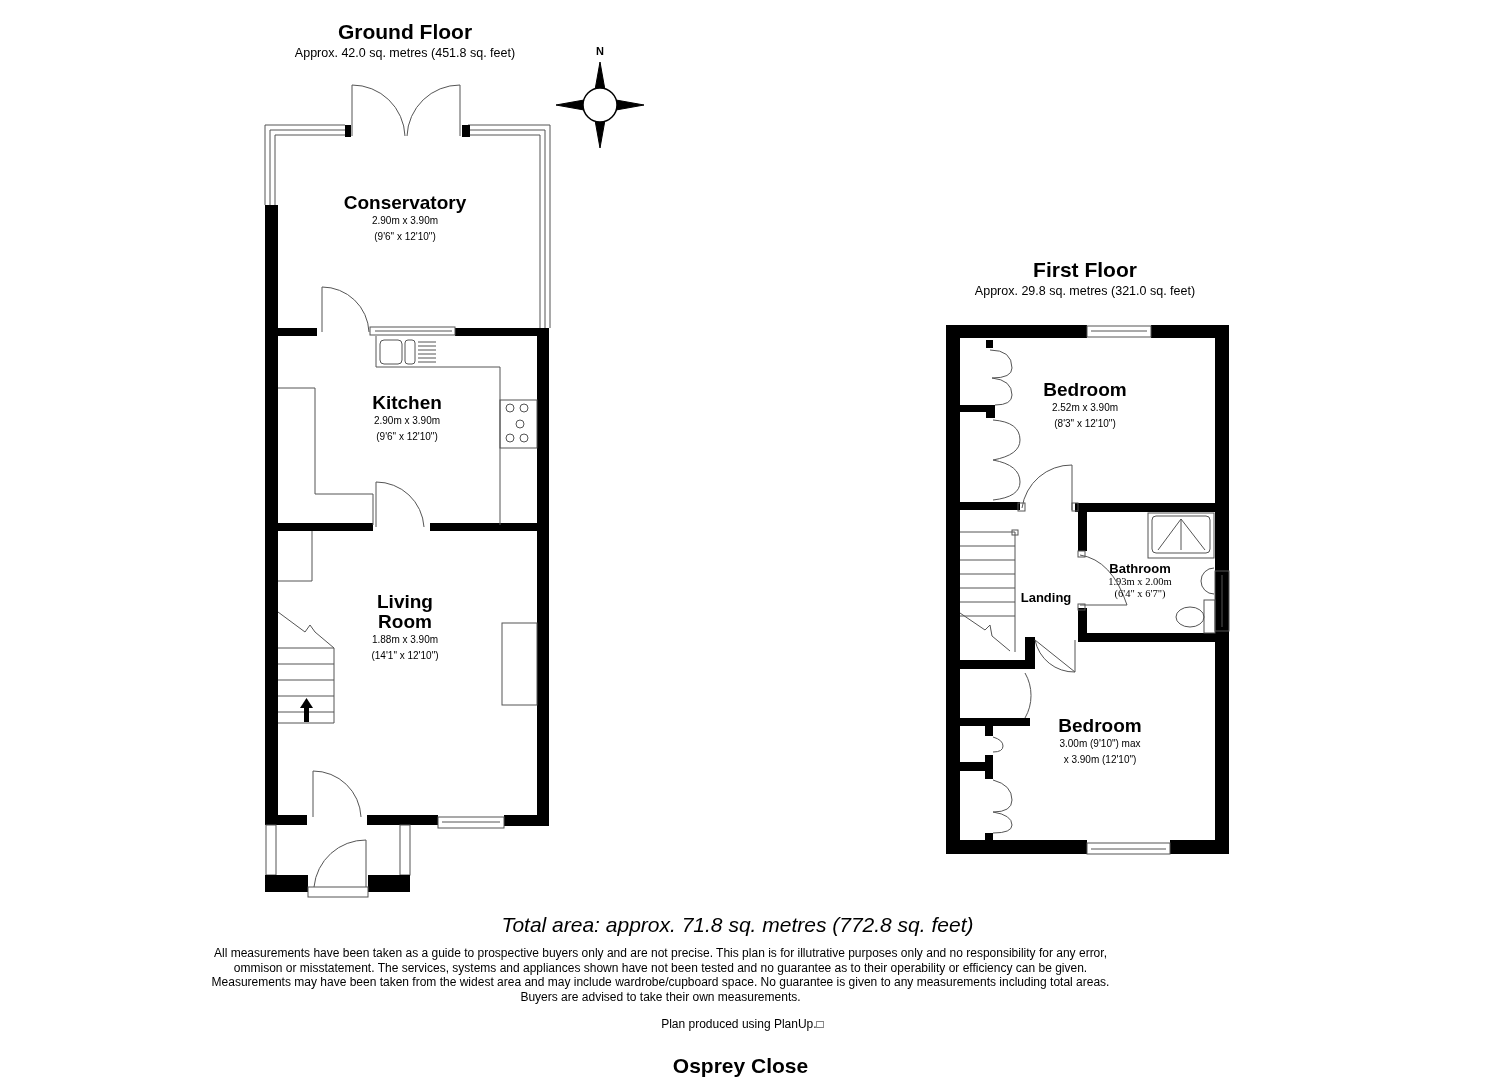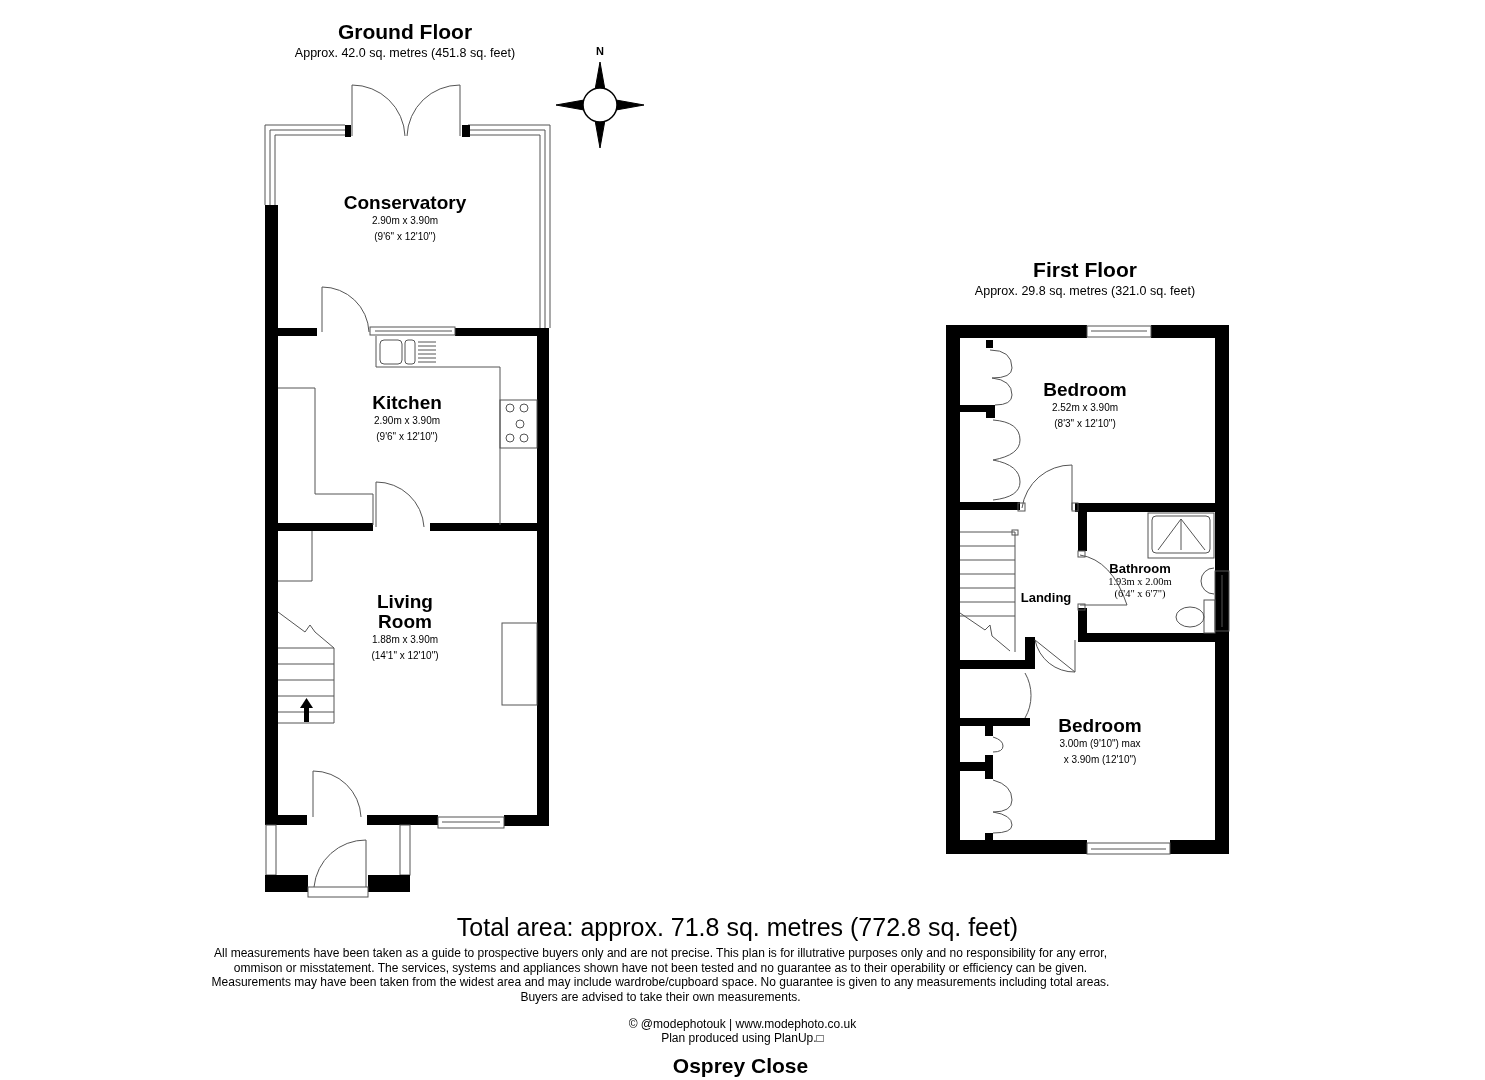--- a/index.html
+++ b/index.html
@@ -5,21 +5,21 @@
   html, body { margin: 0; padding: 0; background: #ffffff; }
   body { width: 1485px; height: 1080px; position: relative; overflow: hidden; font-family: "Liberation Sans", sans-serif; color: #000; }
   svg { position: absolute; left: 0; top: 0; }
   .abs { position: absolute; text-align: center; white-space: nowrap; }
   .floor-title { font-weight: bold; font-size: 21px; }
   .floor-sub { font-size: 12.5px; }
   .room-name { font-weight: bold; font-size: 19px; line-height: 20px; }
   .room-dim { font-size: 10px; line-height: 16px; }
   .room-name-sm { font-weight: bold; font-size: 13px; }
   .room-dim-sm { font-size: 10.5px; line-height: 12px; font-family: Liberation Serif, serif; }
-  .total { font-size: 25px; }
+  .total { font-size: 21px; font-style: italic; }
   .disclaimer { font-size: 12px; line-height: 14.5px; }
   .credit { font-size: 12px; line-height: 14px; }
   .address { font-weight: bold; font-size: 21px; }
   .north { font-weight: bold; font-size: 11px; }
 </style>
 </head>
 <body>
 
 <svg width="1485" height="1080" viewBox="0 0 1485 1080">
 
@@ -267,17 +267,16 @@
 <div class="abs total" style="left:0; top:913px; width:1475px;">Total area: approx. 71.8 sq. metres (772.8 sq. feet)</div>
 
 <div class="abs disclaimer" style="left:0; top:946px; width:1321px;">
   <div>All measurements have been taken as a guide to prospective buyers only and are not precise. This plan is for illutrative purposes only and no responsibility for any error,</div>
   <div>ommison or misstatement. The services, systems and appliances shown have not been tested and no guarantee as to their operability or efficiency can be given.</div>
   <div>Measurements may have been taken from the widest area and may include wardrobe/cupboard space. No guarantee is given to any measurements including total areas.</div>
   <div>Buyers are advised to take their own measurements.</div>
 </div>
 
 <div class="abs credit" style="left:0; top:1017px; width:1485px;">
-  <div>© @modephotouk | www.modephoto.co.uk</div>
   <div>Plan produced using PlanUp.□</div>
 </div>
 
 <div class="abs address" style="left:0; top:1054px; width:1481px;">Osprey Close</div>
 
 </body></html>

